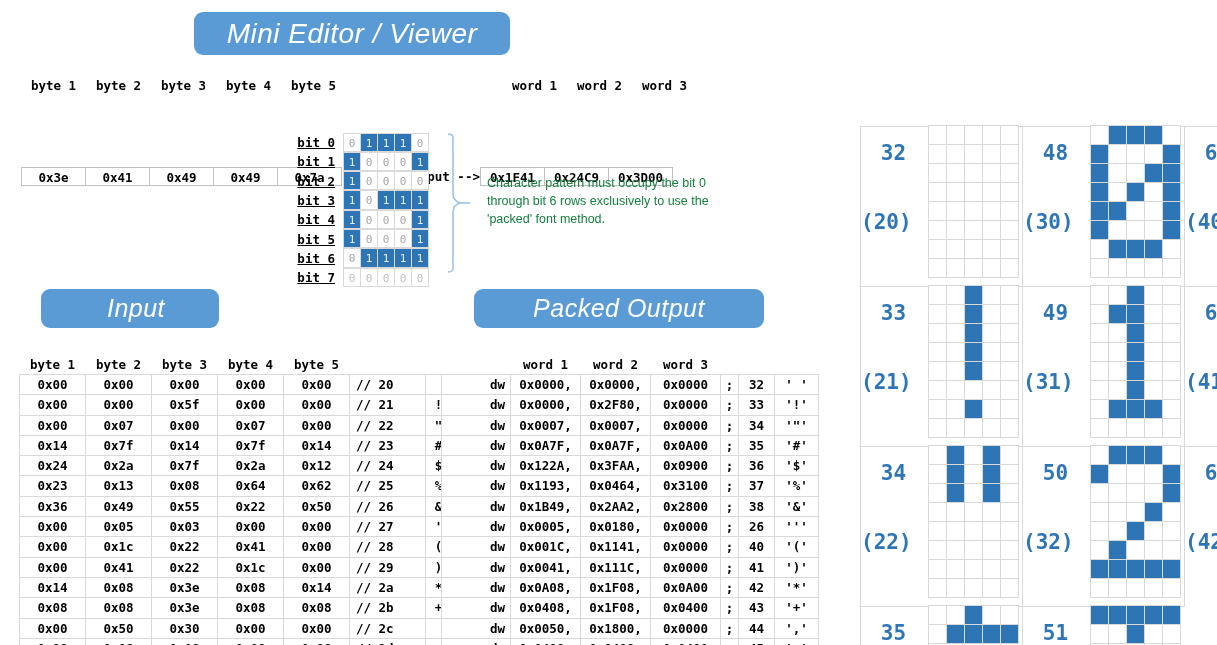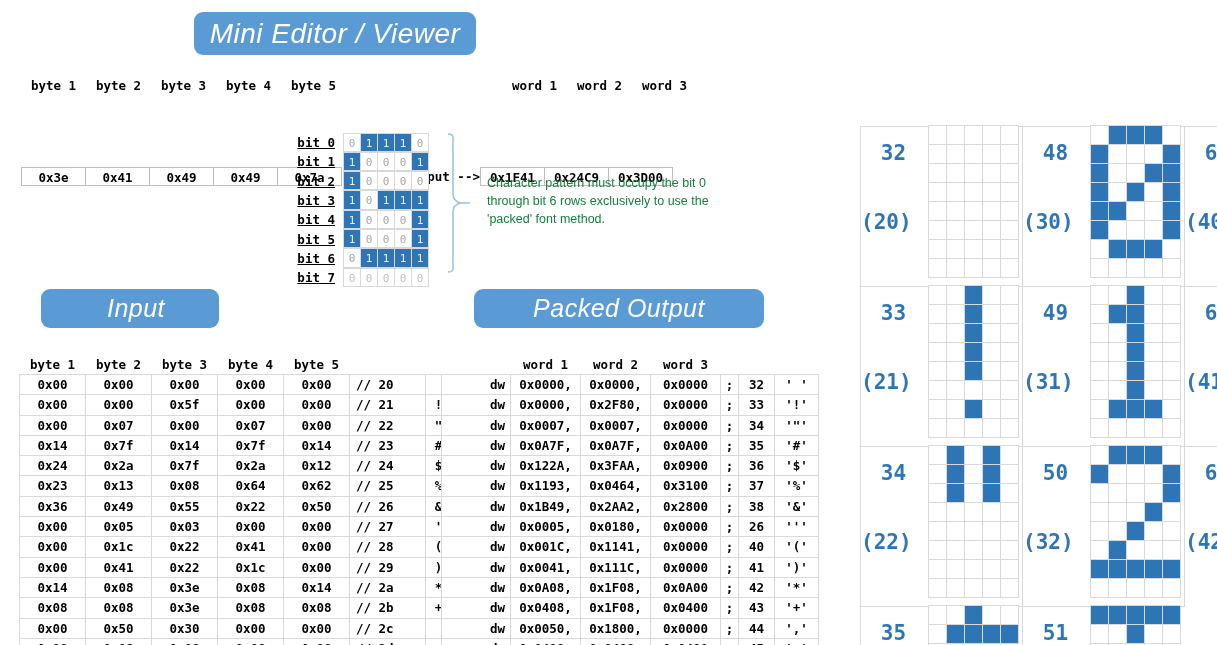--- a/index.html
+++ b/index.html
@@ -26,21 +26,21 @@
     color: #ffffff;
     font-style: italic;
     font-family: "Liberation Sans", sans-serif;
     display: flex;
     align-items: center;
     justify-content: center;
     text-align: center;
     letter-spacing: .5px;
     box-sizing: border-box;
   }
-  #banner-title { left: 194px; top: 12px; width: 282px; height: 43px; font-size: 28px; }
+  #banner-title { left: 194px; top: 12px; width: 316px; height: 43px; font-size: 28px; }
   #banner-input { left: 41px; top: 289px; width: 178px; height: 39px; font-size: 25px; padding-left: 12px; }
   #banner-packed { left: 474px; top: 289px; width: 290px; height: 39px; font-size: 25px; }
 
   
   .mono {
     font-family: "DejaVu Sans Mono", "Liberation Mono", monospace;
     font-weight: bold;
     font-size: 12.5px;
     color: #000000;
   }

